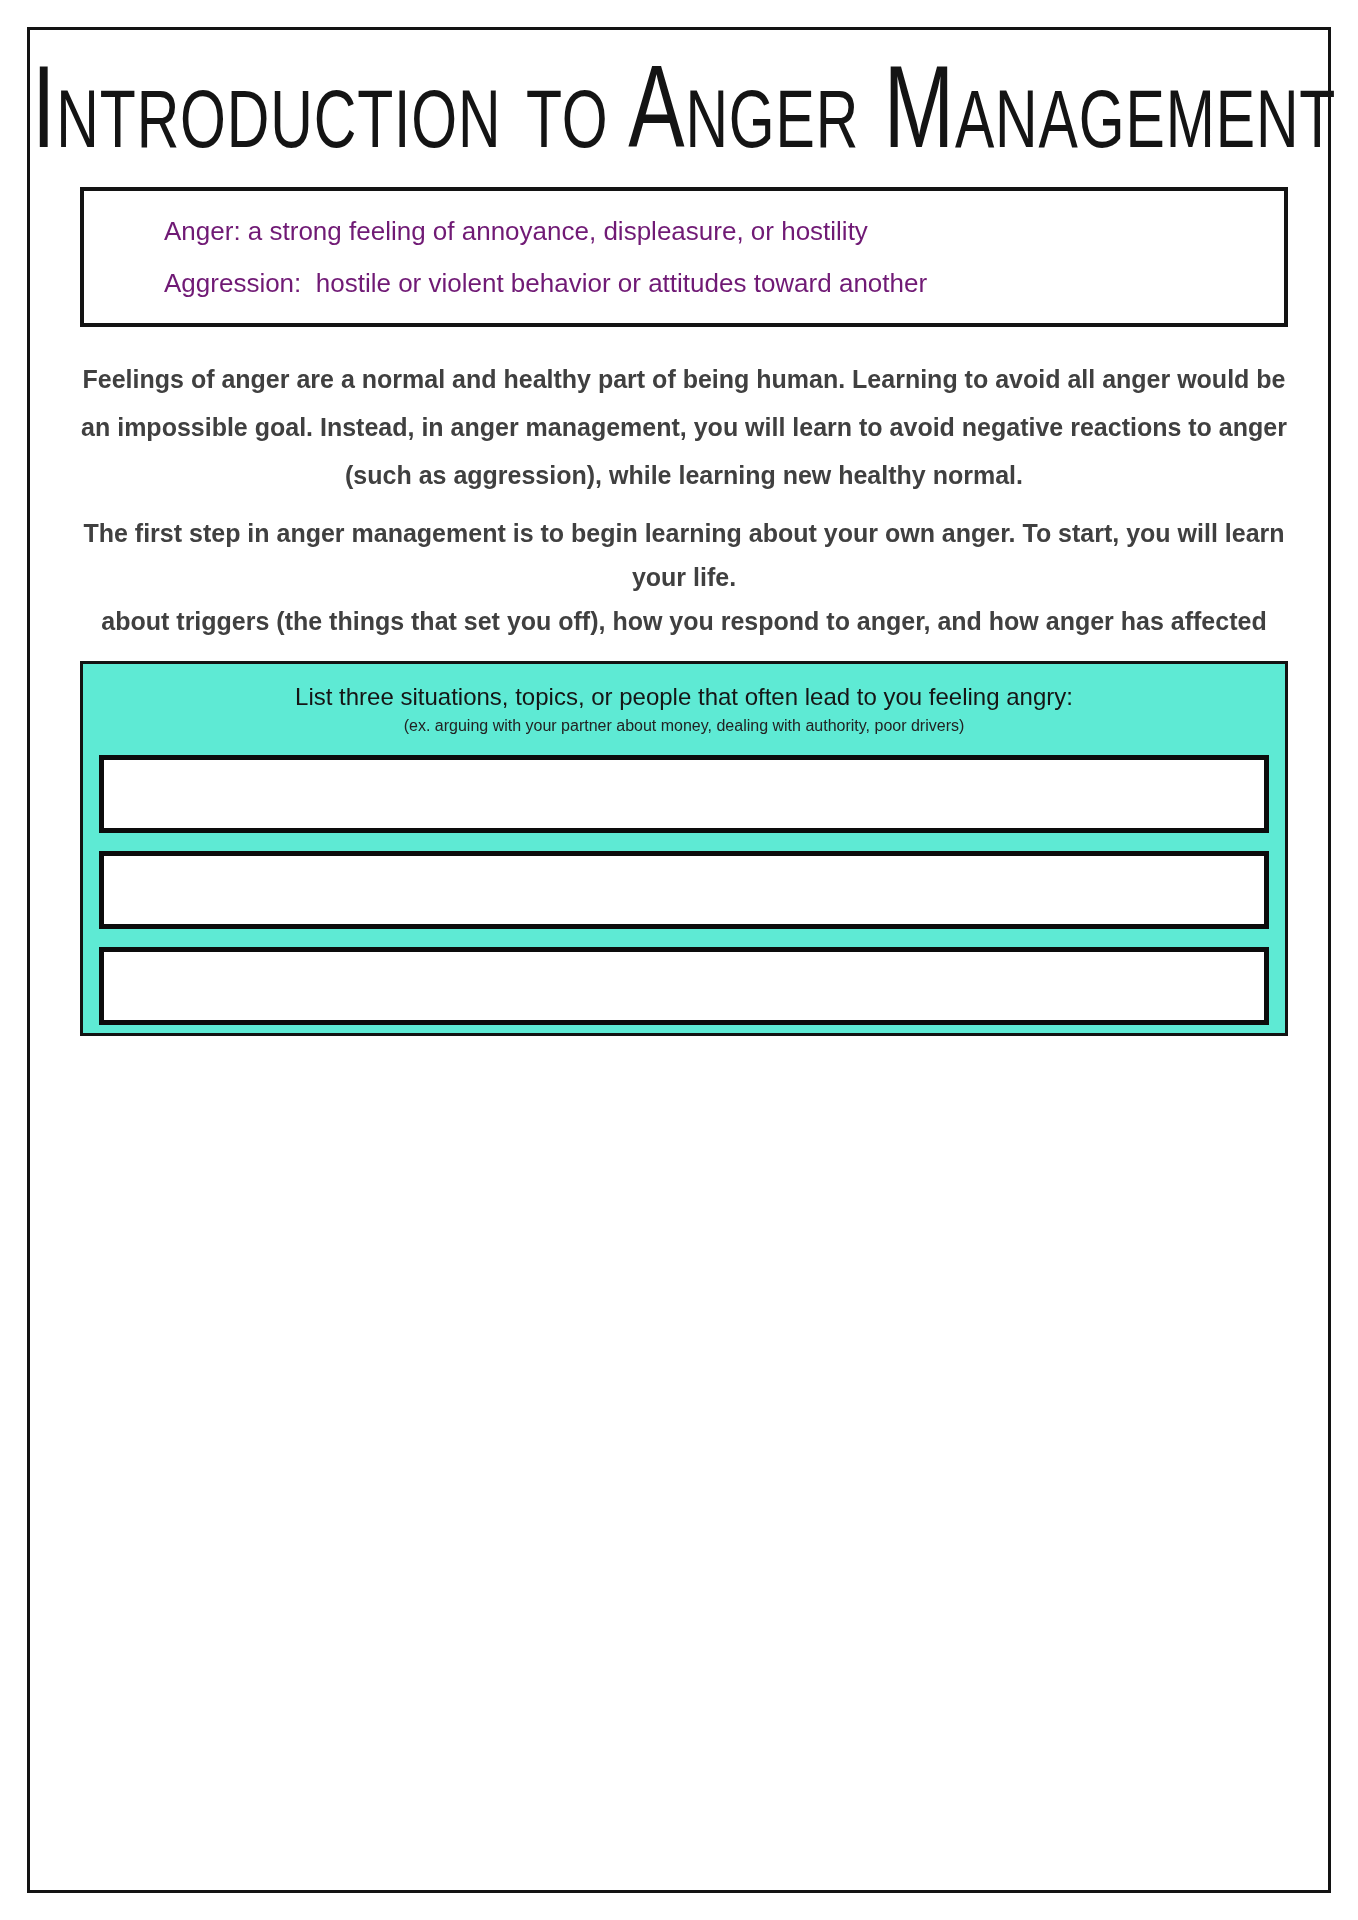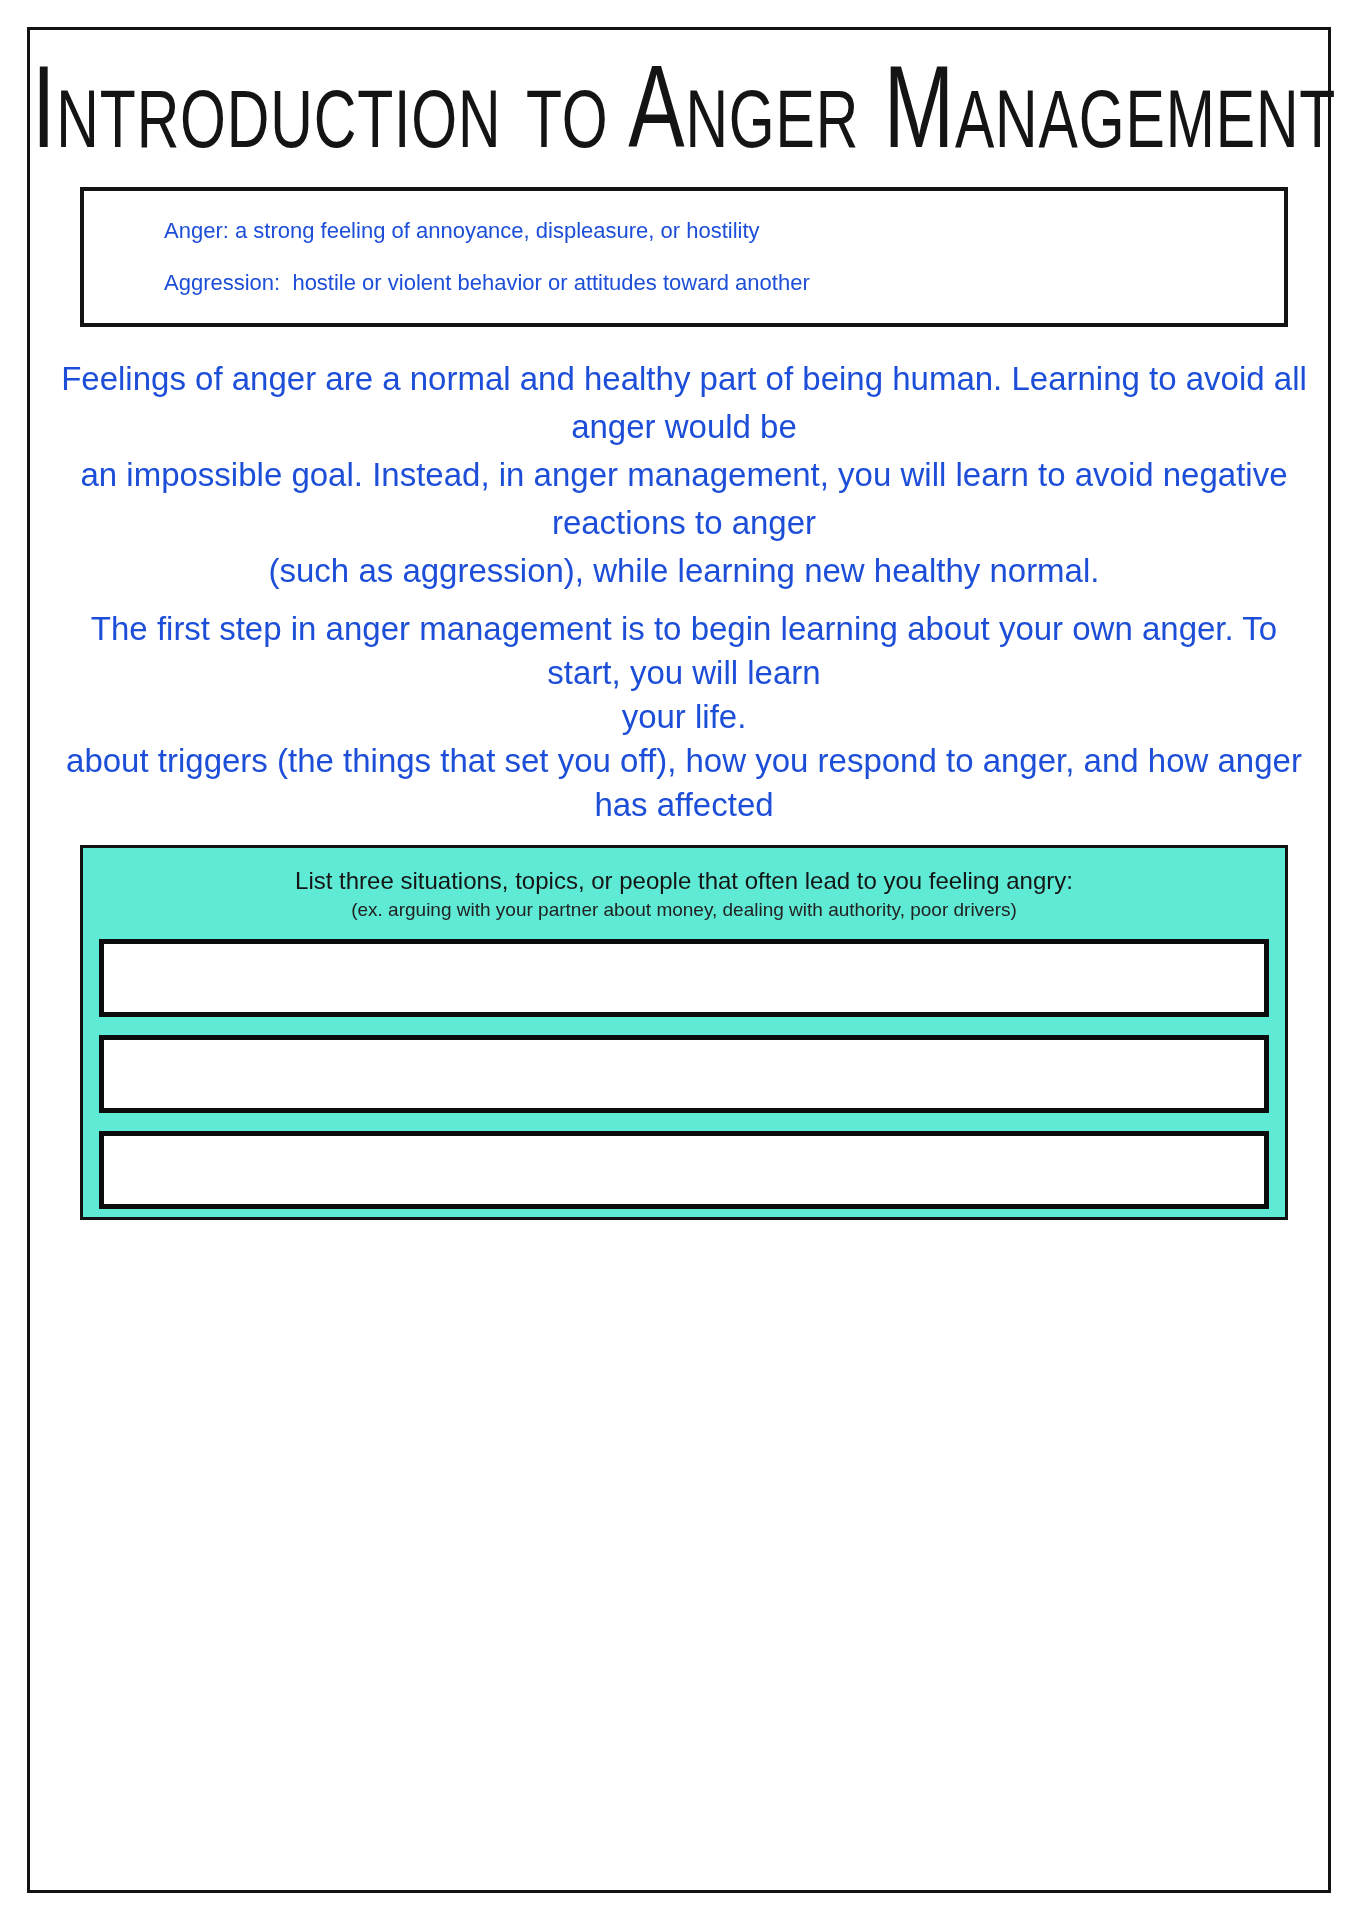--- a/index.html
+++ b/index.html
@@ -42,55 +42,56 @@
     transform-origin: center center;
     color: #141414;
   }
   .def-box {
     margin: 5px 40px 0 40px;
     border: 4px solid #131313;
     padding: 14px 20px 14px 80px;
     background: #ffffff;
   }
   .def-line {
-    font-size: 22px;
+    font-size: 26px;
     line-height: 52px;
     white-space: pre-wrap;
-    color: #1d4ed8;
+    color: #701a75;
   }
   .para {
     text-align: center;
     margin: 0 14px;
   }
   .para-1 { margin-top: 28px; }
   .para-2 { margin-top: 12px; }
   .para-line {
-    font-size: 33px;
-    color: #1d4ed8;
+    font-size: 25px;
+    color: #404040;
+    font-weight: bold;
   }
   .para-1 .para-line { line-height: 48px; }
   .para-2 .para-line { line-height: 44px; }
   .q-section {
     margin: 16px 40px;
     border: 3px solid #131313;
     padding: 18px 16px 8px 16px;
     background: #5eead4;
   }
   .q-sec-1 { margin-top: 18px; }
   .q-sec-2 { margin-top: 42px; }
   .q-sec-3 { margin-top: 42px; }
   .q-title {
     text-align: center;
     font-size: 24px;
     line-height: 30px;
     color: #151515;
   }
   .q-example {
     text-align: center;
-    font-size: 19px;
+    font-size: 16px;
     line-height: 22px;
     margin-top: 3px;
     color: #222222;
   }
   .answer-box {
     height: 78px;
     margin-top: 18px;
     border: 5px solid #0c0c0c;
     background: #ffffff;
     cursor: text;

